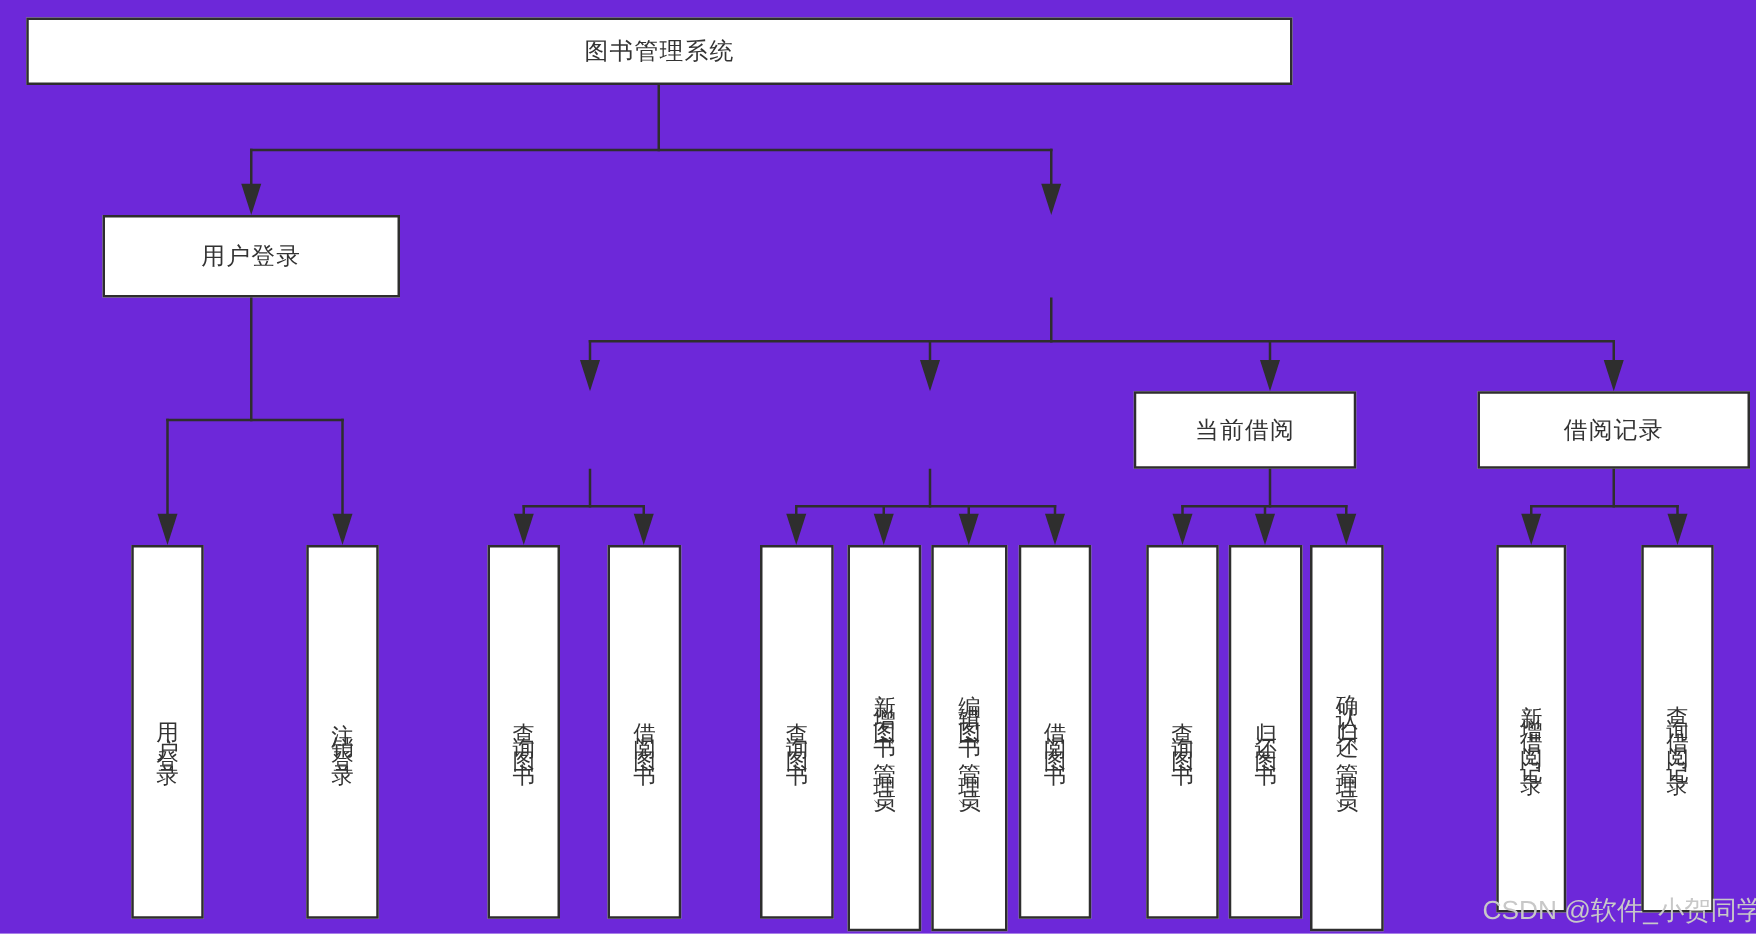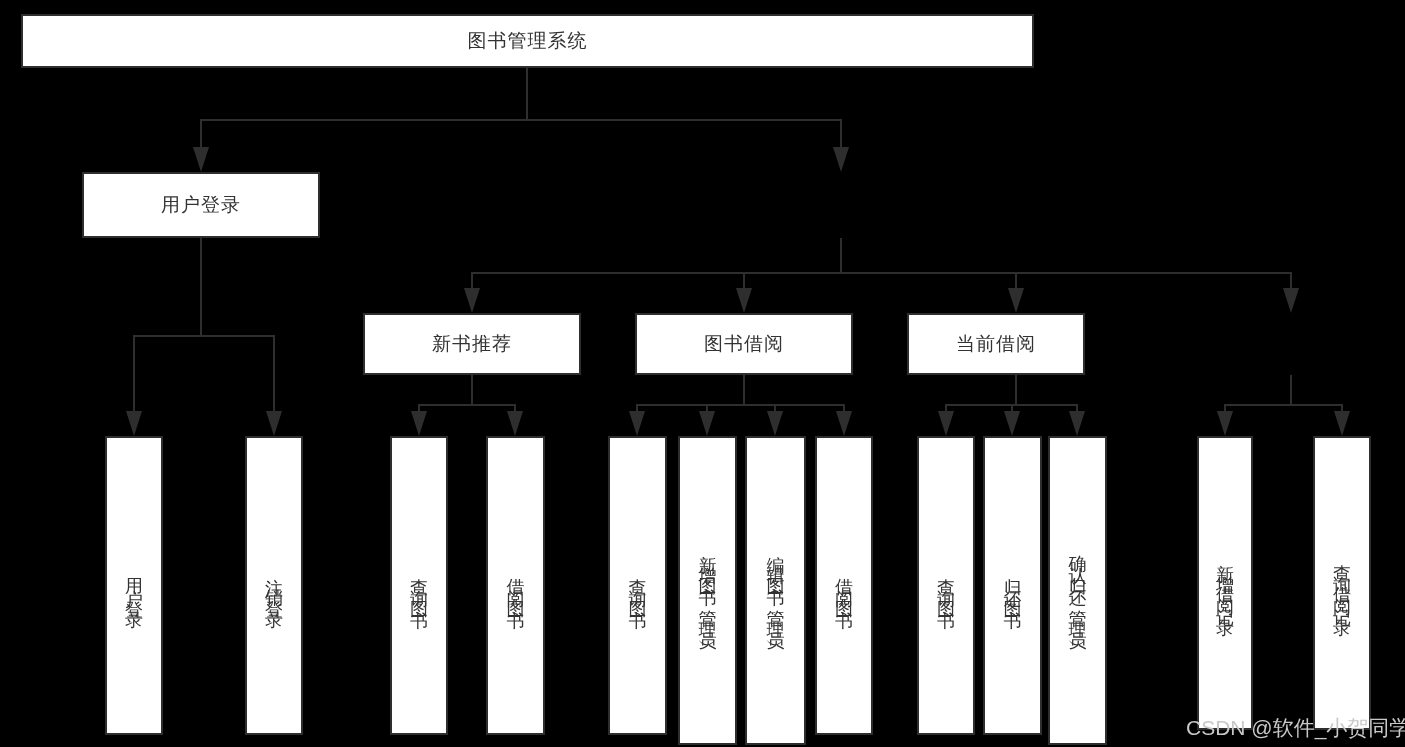--- a/index.html
+++ b/index.html
@@ -1,17 +1,17 @@
 <!DOCTYPE html>
 <html><head>
 <meta charset="utf-8">
 <style>
   html,body{margin:0;padding:0;background:#ffffff;}
   #canvas{
-    position:relative;width:1405px;height:747px;background:#000000;overflow:hidden;
+    position:relative;width:1405px;height:747px;background:#6d28d9;overflow:hidden;
     font-family:"Liberation Sans","DejaVu Sans",sans-serif;color:#333333;
   }
   .node{
     position:absolute;box-sizing:border-box;border:2px solid #2e2e2e;background:#ffffff;
     display:flex;align-items:center;justify-content:center;
   }
   .hnode{font-size:19px;letter-spacing:1px;}
   .vnode .vtext{
     writing-mode:vertical-rl;text-orientation:mixed;
     font-size:18px;letter-spacing:11px;line-height:1;white-space:nowrap;
@@ -60,28 +60,25 @@
   <div class="line hline" style="left:471px;top:272px;width:821px;"></div>
   <div class="line vline" style="left:471px;top:272px;height:18px;"></div>
   <div class="arrow" style="left:464px;top:288px;"></div>
   <div class="line vline" style="left:743px;top:272px;height:18px;"></div>
   <div class="arrow" style="left:736px;top:288px;"></div>
   <div class="line vline" style="left:1015px;top:272px;height:18px;"></div>
   <div class="arrow" style="left:1008px;top:288px;"></div>
   <div class="line vline" style="left:1290px;top:272px;height:18px;"></div>
   <div class="arrow" style="left:1283px;top:288px;"></div>
 
-  <div class="node hnode" style="left:363px;top:313px;width:218px;height:62px;">
-    <span>新书推荐</span>
-  </div>
-  <div class="node hnode" style="left:635px;top:313px;width:218px;height:62px;">
-    <span>图书借阅</span>
-  </div>
   <div class="node hnode" style="left:907px;top:313px;width:178px;height:62px;">
     <span>当前借阅</span>
+  </div>
+  <div class="node hnode" style="left:1182px;top:313px;width:218px;height:62px;">
+    <span>借阅记录</span>
   </div>
 
   <div class="line vline" style="left:471px;top:375px;height:31px;"></div>
   <div class="line hline" style="left:418px;top:404px;width:98px;"></div>
   <div class="line vline" style="left:418px;top:404px;height:10px;"></div>
   <div class="arrow" style="left:411px;top:411px;"></div>
   <div class="line vline" style="left:514px;top:404px;height:10px;"></div>
   <div class="arrow" style="left:507px;top:411px;"></div>
 
   <div class="line vline" style="left:743px;top:375px;height:31px;"></div>

